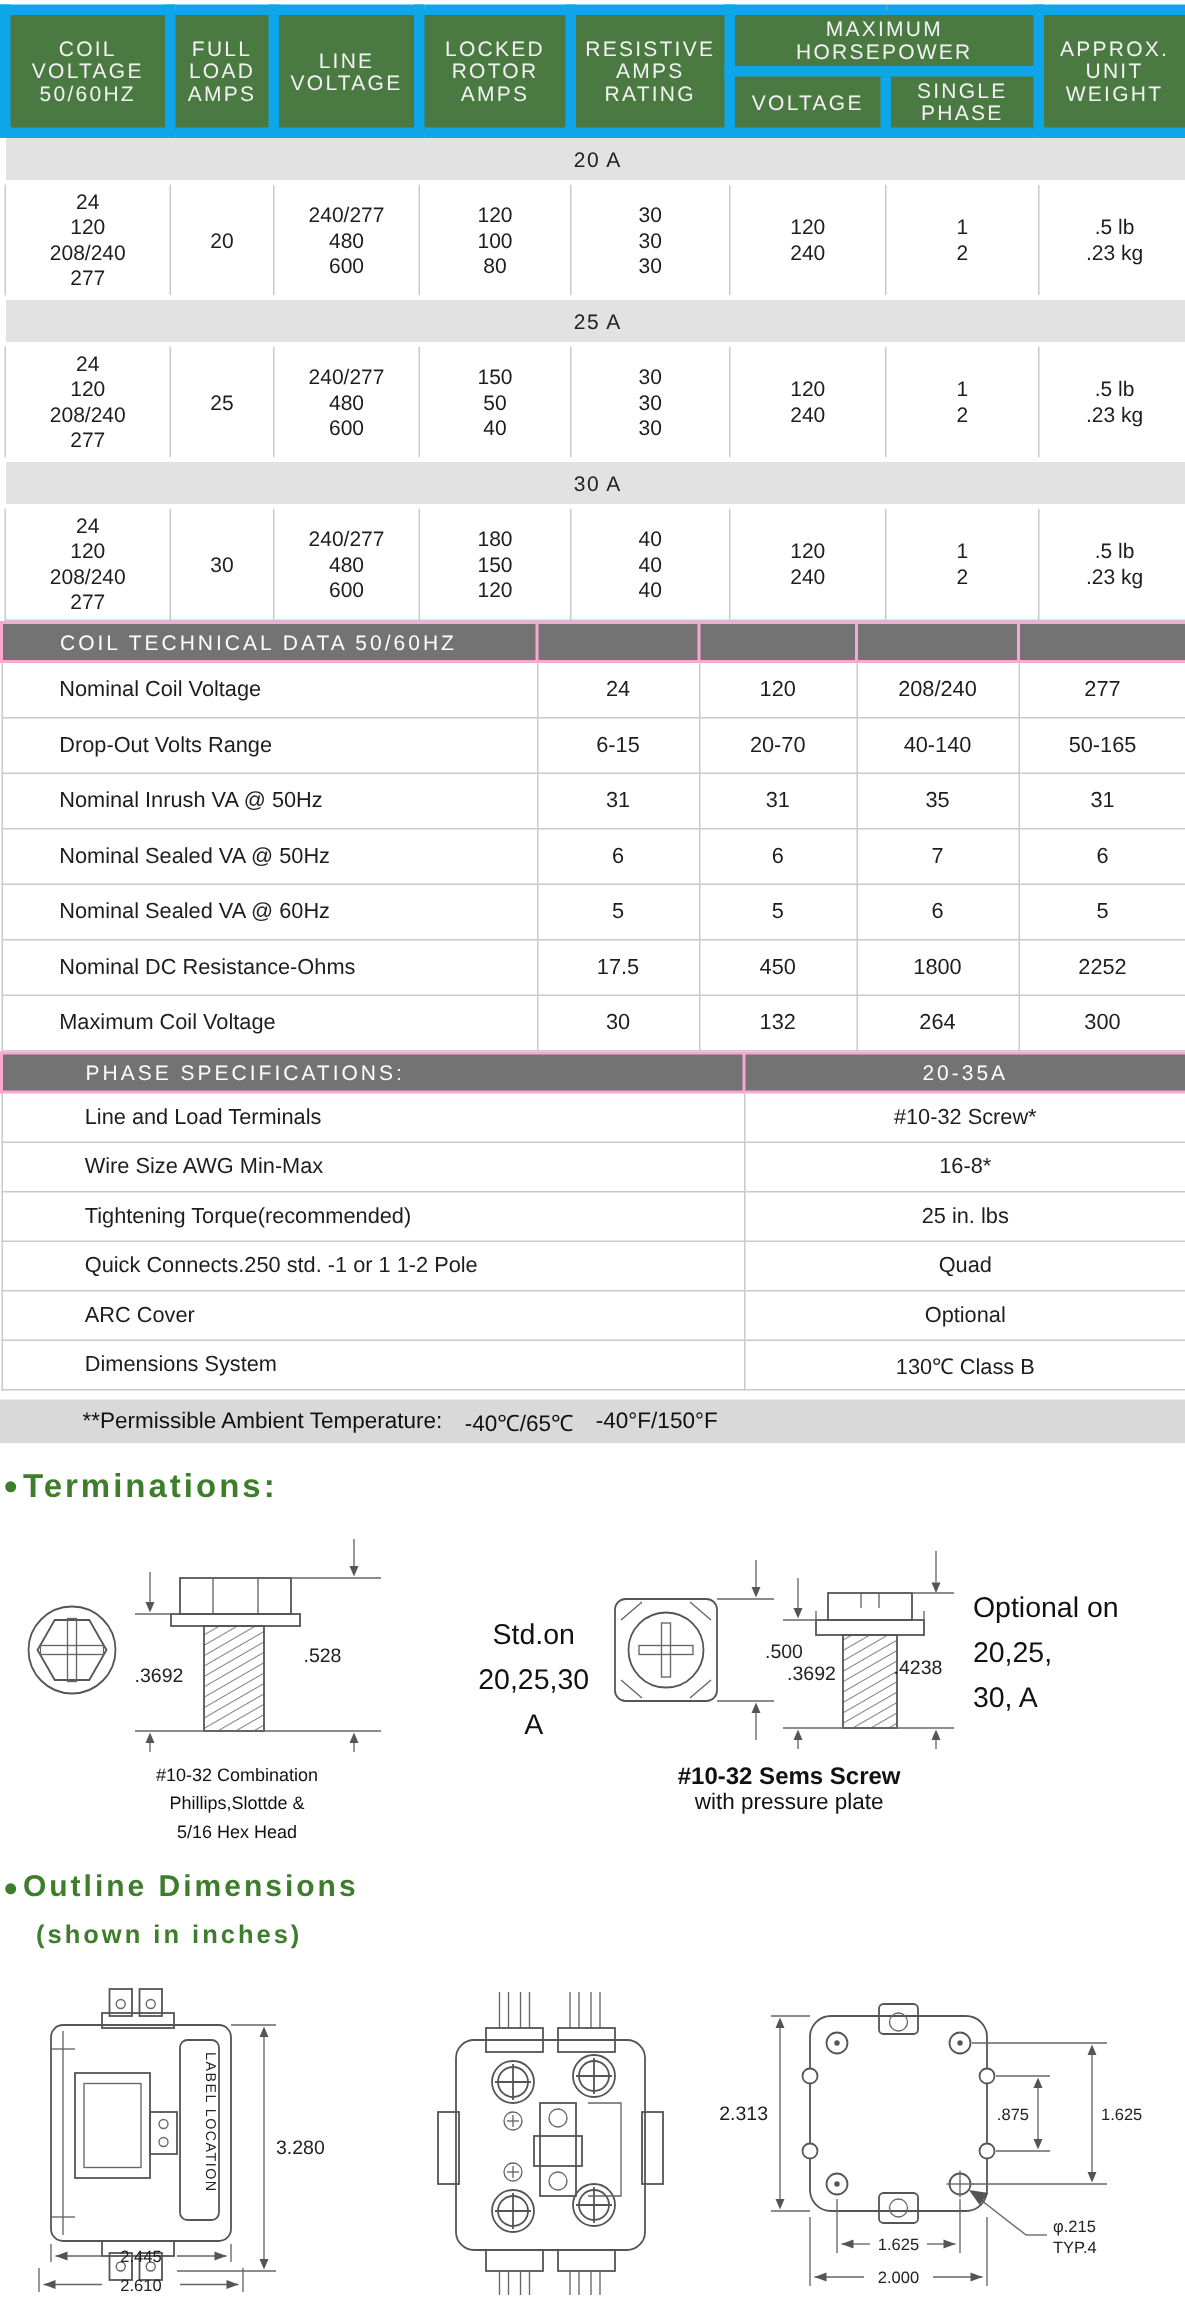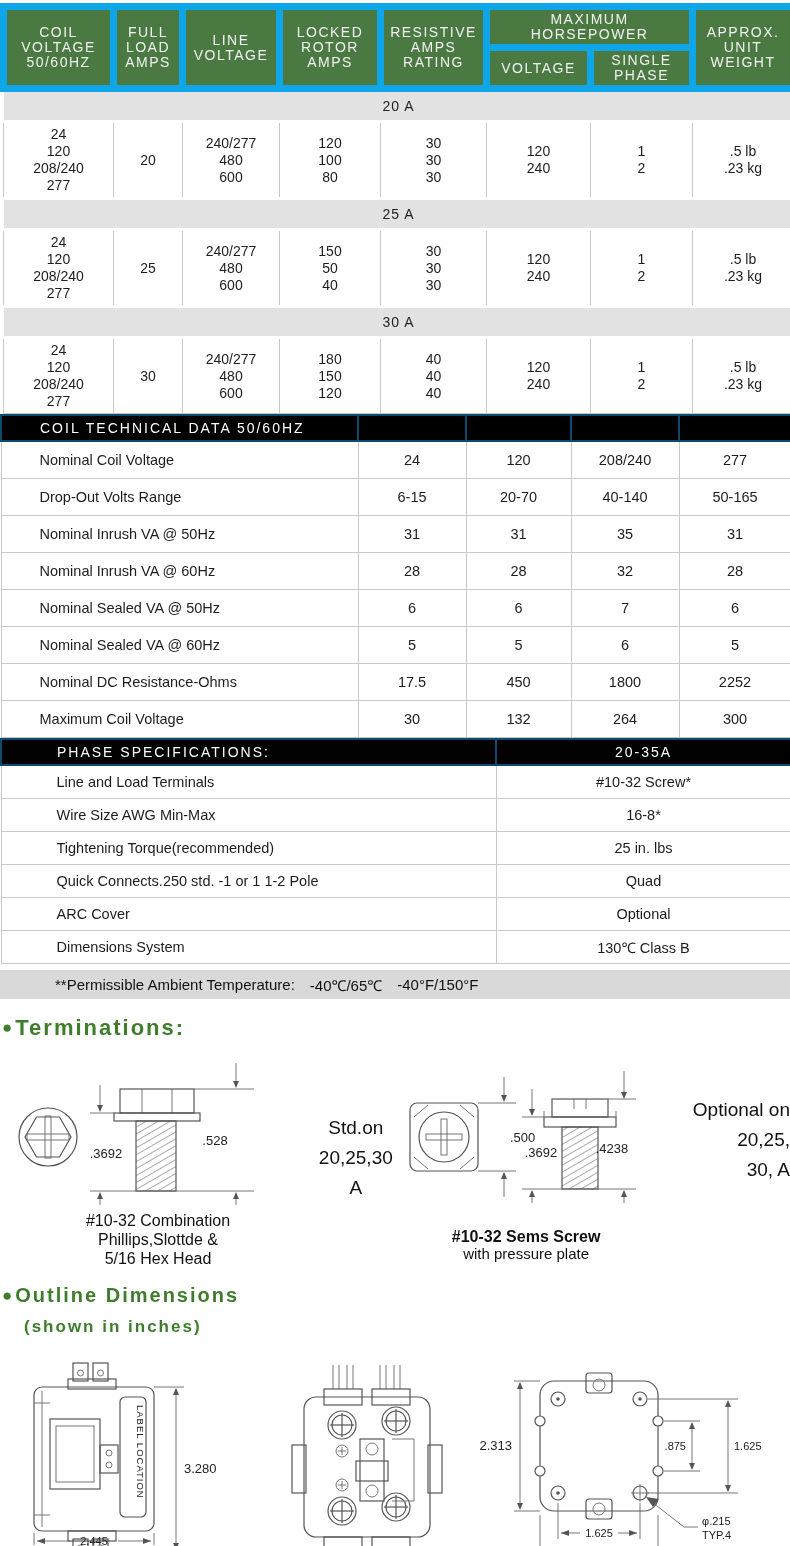--- a/index.html
+++ b/index.html
@@ -10,42 +10,42 @@
   .ml{white-space:pre-line;}
   
   .ratings{margin-top:3px;}
   .ratings td{text-align:center;font-size:14px;}
   .hcell{background:#4a7a42;color:#f2f2f2;border:7px solid #0ea5e9;font-size:13px;line-height:15px;letter-spacing:1.5px;padding:2px 0;}
   .hrow1{height:24px;}
   .hrow2{height:23px;}
   .band{background:#e2e2e2;border-top:3px solid #fff;border-bottom:3px solid #fff;border-left:0;border-right:0;height:26px;font-size:15px;letter-spacing:1px;color:#222;}
   .dcell{border:1px solid #c9c9c9;height:72px;line-height:17px;background:#fff;}
   
-  .gcell{background:#000000;border:2px solid #0c4a6e;height:22px;}
+  .gcell{background:#737373;border:2px solid #f9a8d4;height:22px;}
   .gtitle{color:#fdfdfd;text-align:left;padding-left:38px;letter-spacing:2px;font-size:14px;}
   .grange{color:#fdfdfd;text-align:center;letter-spacing:2px;font-size:14px;}
   .coil td.c{border:1px solid #c9c9c9;height:34px;text-align:center;font-size:14.5px;}
   .coil td.lbl{text-align:left;padding-left:38px;}
   .specs td.c{border:1px solid #c9c9c9;height:30px;text-align:center;font-size:14.5px;}
   .specs td.lbl{text-align:left;padding-left:55px;}
   
   .note{height:29px;background:#d9d9d9;display:flex;align-items:center;padding-left:55px;font-size:15px;margin-top:6px;color:#111;}
   .note .gap{margin-left:15px;}
   
   .sec-title{color:#3e7d2c;font-weight:bold;font-size:22px;letter-spacing:2px;margin:16px 0 0 2px;display:flex;align-items:center;}
   .sec-title .bullet{font-size:17px;margin-right:1px;}
   .sub-title{color:#3e7d2c;font-weight:bold;font-size:17px;letter-spacing:2px;margin:10px 0 0 24px;}
   
   .term-row{display:flex;align-items:flex-start;margin-top:14px;padding-left:8px;}
   .fig{display:flex;flex-direction:column;align-items:center;}
-  .fig-caption{font-size:16px;line-height:19px;text-align:center;color:#111;margin-top:4px;}
-  .fig-caption2a{font-size:16px;font-weight:bold;line-height:19px;text-align:center;color:#111;margin-top:20px;}
+  .fig-caption{font-size:12px;line-height:19px;text-align:center;color:#111;margin-top:4px;}
+  .fig-caption2a{font-size:16px;font-weight:bold;line-height:19px;text-align:center;color:#111;margin-top:5px;}
   .fig-caption2b{font-size:15px;line-height:16px;text-align:center;color:#111;}
   .fig-note1{font-size:19px;line-height:30px;text-align:center;color:#111;padding-top:58px;width:96px;}
-  .fig-note2{font-size:19px;line-height:30px;text-align:right;color:#111;padding-top:40px;width:142px;}
+  .fig-note2{font-size:19px;line-height:30px;text-align:left;color:#111;padding-top:40px;width:142px;}
   
   .outline-row{display:flex;align-items:flex-start;gap:14px;padding-left:12px;margin-top:16px;}
   svg{display:block;}
   .dwg-line{stroke:#555;stroke-width:1.2;fill:none;}
   .dwg-thin{stroke:#666;stroke-width:0.9;fill:none;}
   .dwg-fill{fill:#fff;stroke:#555;stroke-width:1.2;}
   .dim-text{fill:#222;font-size:13px;font-family:"Liberation Sans",sans-serif;}
   .dim-text-sm{fill:#222;font-size:11px;font-family:"Liberation Sans",sans-serif;}
   .arrow{fill:#555;stroke:none;}
 </style>
@@ -203,27 +203,20 @@
           <td class="c">50-165</td>
         </tr>
     <tr>
           <td class="c lbl">Nominal Inrush VA @ 50Hz</td>
           <td class="c">31</td>
           <td class="c">31</td>
           <td class="c">35</td>
           <td class="c">31</td>
         </tr>
     <tr>
-          <td class="c lbl">Nominal Inrush VA @ 60Hz</td>
-          <td class="c">28</td>
-          <td class="c">28</td>
-          <td class="c">32</td>
-          <td class="c">28</td>
-        </tr>
-    <tr>
           <td class="c lbl">Nominal Sealed VA @ 50Hz</td>
           <td class="c">6</td>
           <td class="c">6</td>
           <td class="c">7</td>
           <td class="c">6</td>
         </tr>
     <tr>
           <td class="c lbl">Nominal Sealed VA @ 60Hz</td>
           <td class="c">5</td>
           <td class="c">5</td>

